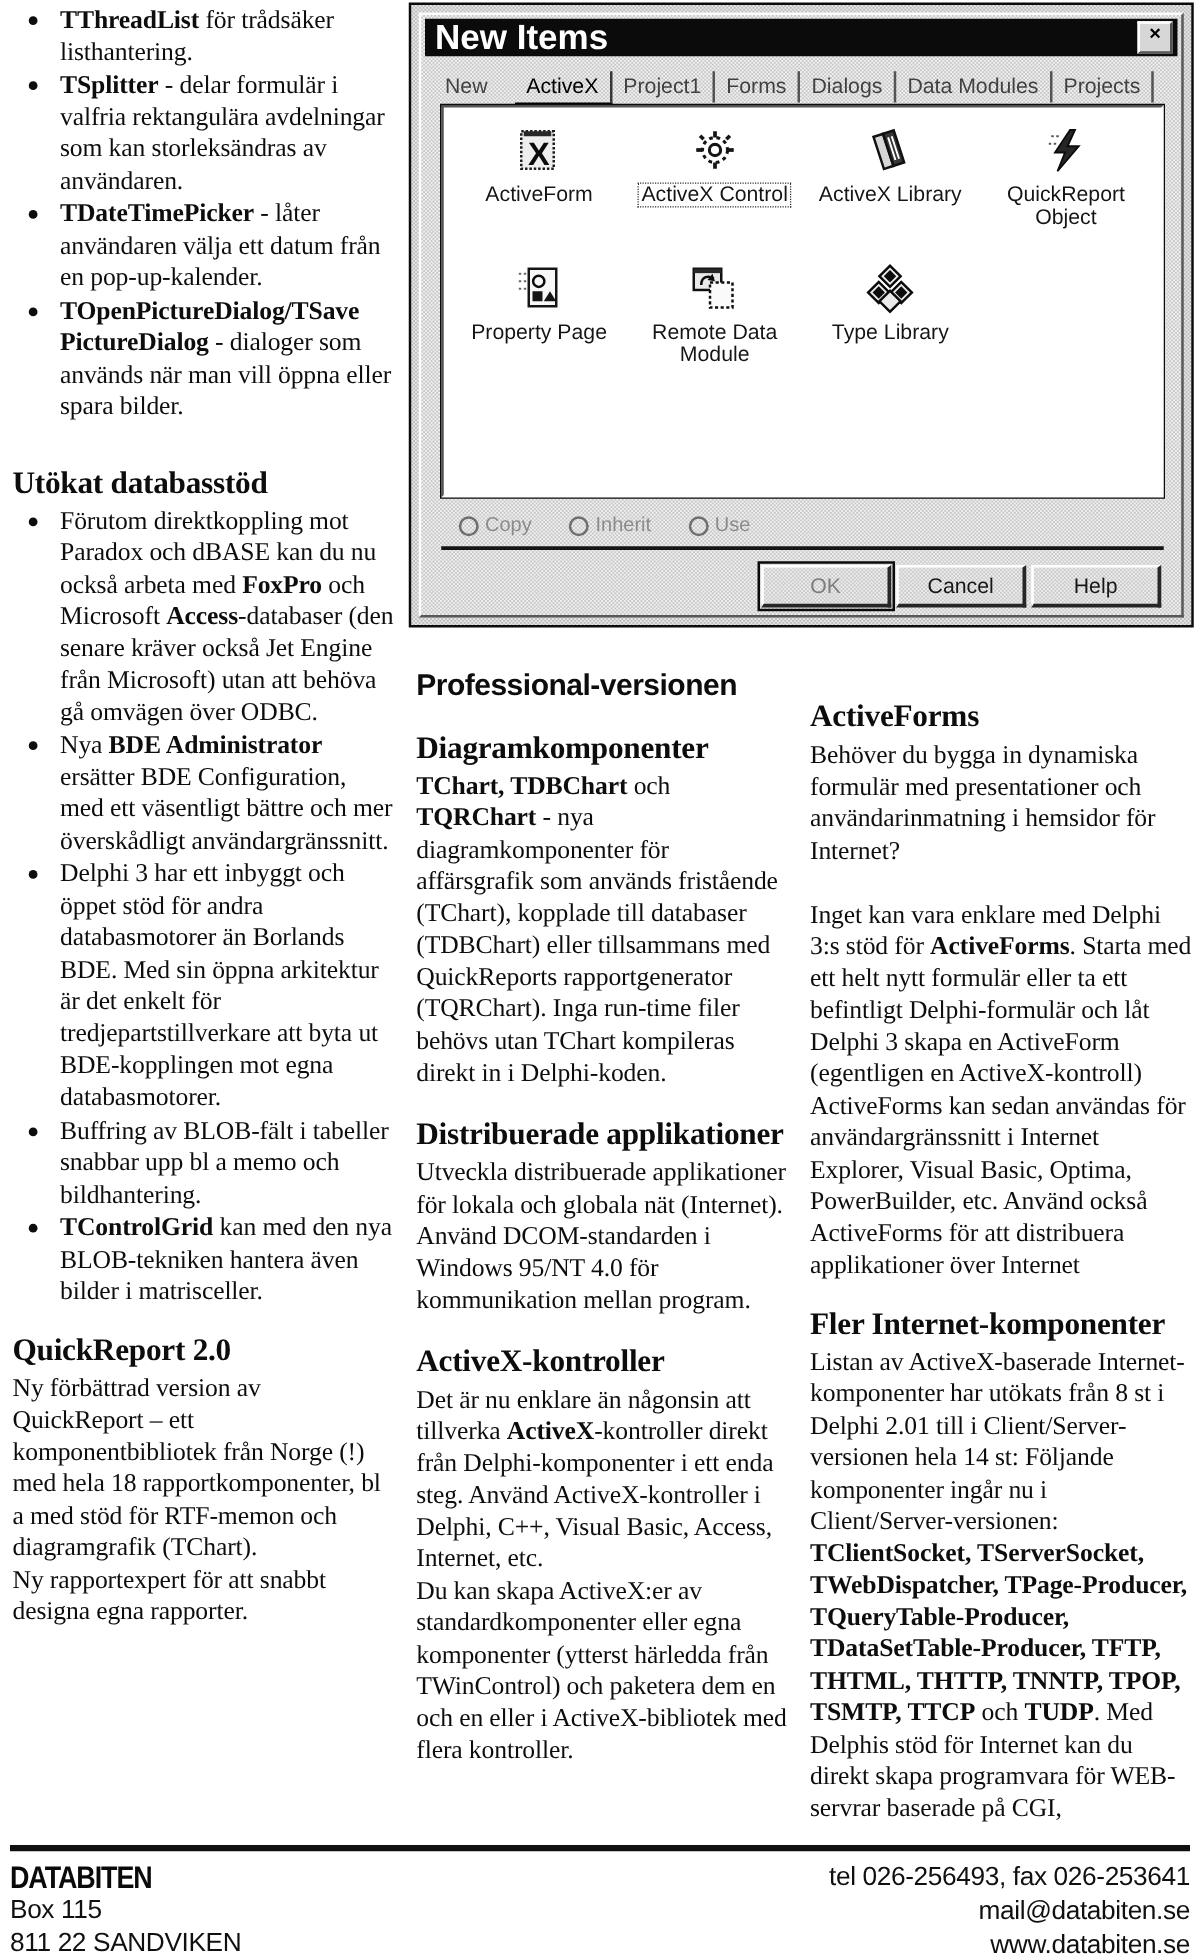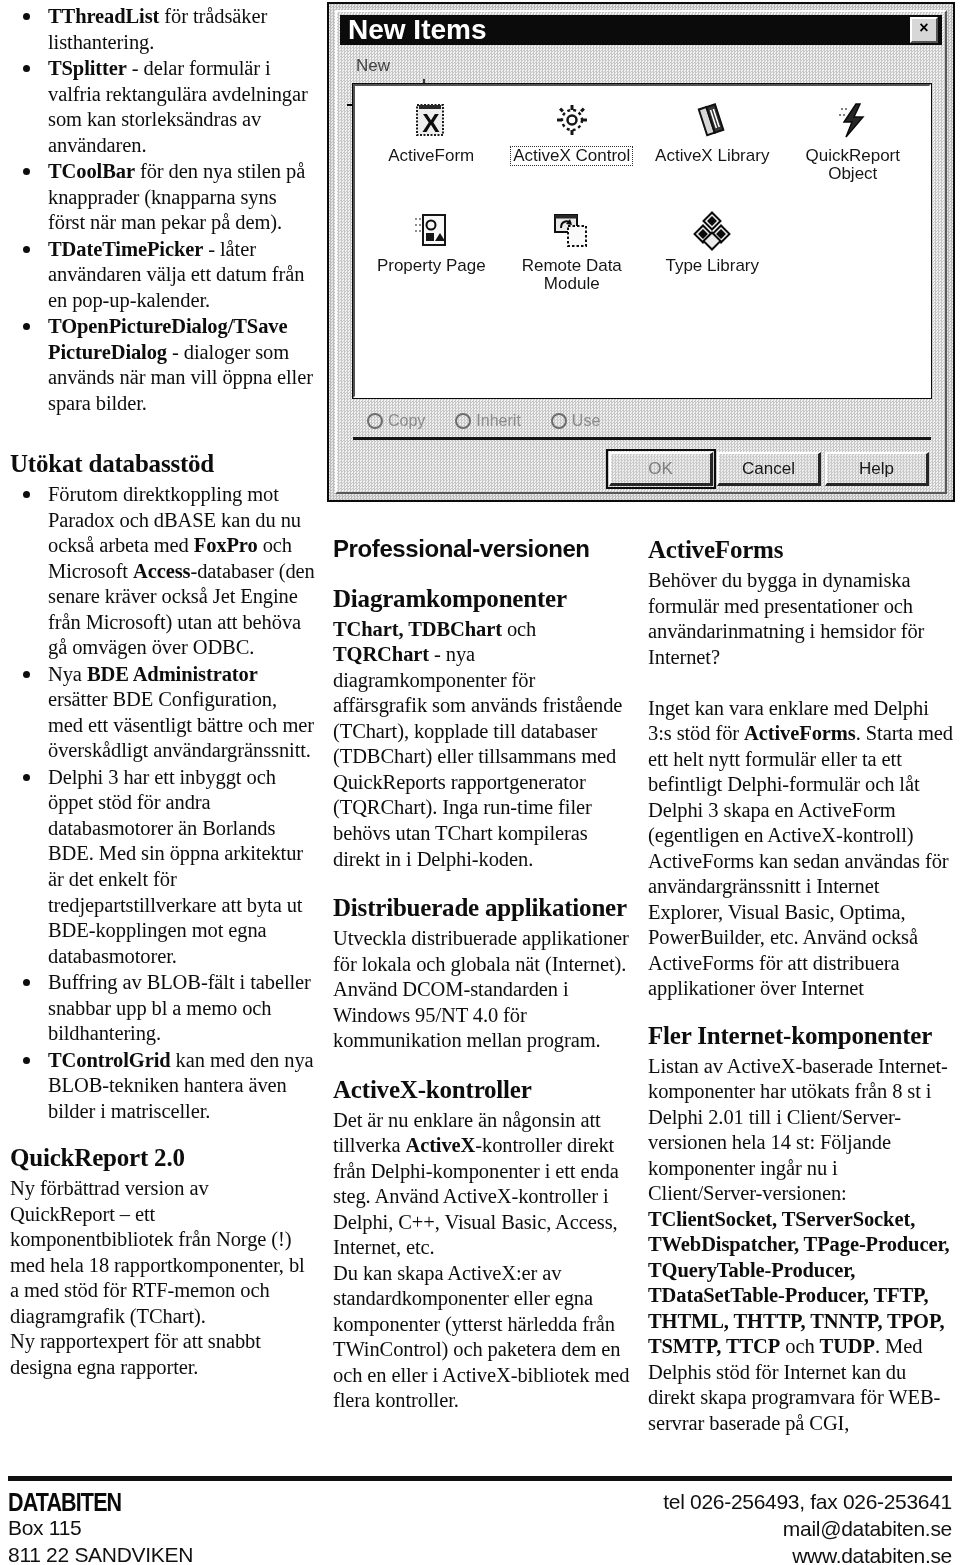--- a/index.html
+++ b/index.html
@@ -78,21 +78,21 @@
     background: #0d0d0d;
     border-radius: 50%;
   }
   ul.bul > li b { font-weight: bold; }
 
   
   #left-column  { left: 10px;  top: 4px;   width: 305px; }
   #mid-column   { left: 333px; top: 536px; width: 300px; }
   #right-column { left: 648px; top: 536px; width: 305px; }
 
-  .sec { margin-bottom: 0; }
+  .sec { margin-bottom: 0; margin-top: 24px; }
   .sec + .sec { margin-top: 16px; }
 
   
   #dialog-screenshot {
     position: absolute;
     left: 327px;
     top: 2px;
     width: 628px;
     height: 500px;
     background:
@@ -142,24 +142,23 @@
     font-weight: bold;
     line-height: 18px;
     text-align: center;
   }
 
   .tabstrip {
     position: absolute;
     left: 10px; top: 42px; right: 10px;
     height: 28px;
     display: flex;
-    align-items: flex-start;
+    align-items: flex-end;
     font-size: 17px;
     color: #242424;
-    flex-direction: column;
   }
   .tab {
     padding: 2px 9px 3px 9px;
     white-space: nowrap;
     border-right: 2px solid #3a3a3a;
     opacity: 0.82;
   }
   .tab.first { border-right: none; padding-right: 22px; }
   .tab.active {
     opacity: 1;
@@ -301,21 +300,20 @@
 </head>
 <body>
 
 <div class="page">
 
   <div class="col" id="left-column">
 
     <ul class="bul" id="left-bullets-top">
         <li><b>TThreadList</b> för trådsäker listhantering.</li>
         <li><b>TSplitter</b> - delar formulär i valfria rektangulära avdelningar som kan storleksändras av användaren.</li>
-        <li><b>TCoolBar</b> för den nya stilen på knapprader (knapparna syns först när man pekar på dem).</li>
         <li><b>TDateTimePicker</b> - låter användaren välja ett datum från en pop-up-kalender.</li>
         <li><b>TOpenPictureDialog/TSave PictureDialog</b> - dialoger som används när man vill öppna eller spara bilder.</li>
       </ul>
 
     <div class="sec" style="margin-top:34px;">
       <h2 class="h-serif">Utökat databasstöd</h2>
       <ul class="bul" id="left-bullets-db">
           <li>Förutom direktkoppling mot Paradox och dBASE kan du nu också arbeta med <b>FoxPro</b> och Microsoft <b>Access</b>-databaser (den senare kräver också Jet Engine från Microsoft) utan att behöva gå omvägen över ODBC.</li>
           <li>Nya <b>BDE Administrator</b> ersätter BDE Configuration, med ett väsentligt bättre och mer överskådligt användargränssnitt.</li>
           <li>Delphi 3 har ett inbyggt och öppet stöd för andra databasmotorer än Borlands BDE. Med sin öppna arkitektur är det enkelt för tredjepartstillverkare att byta ut BDE-kopplingen mot egna databasmotorer.</li>

